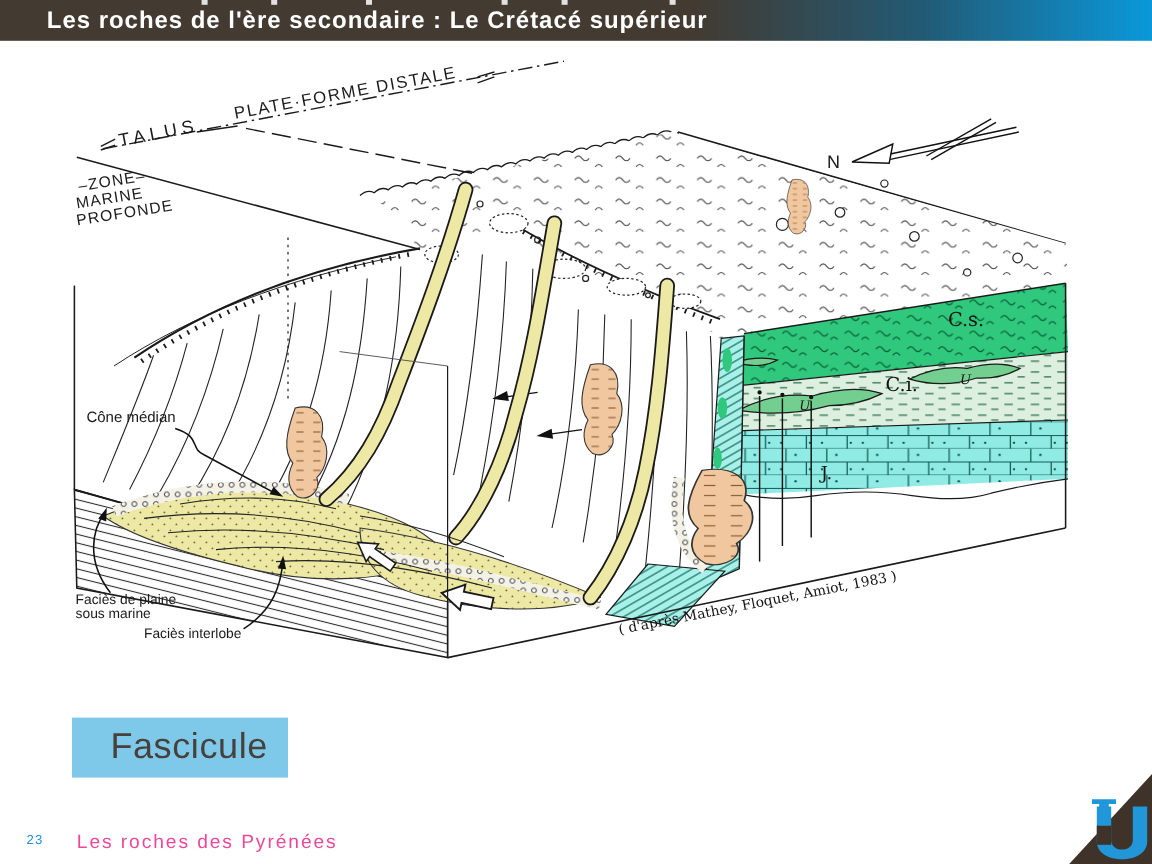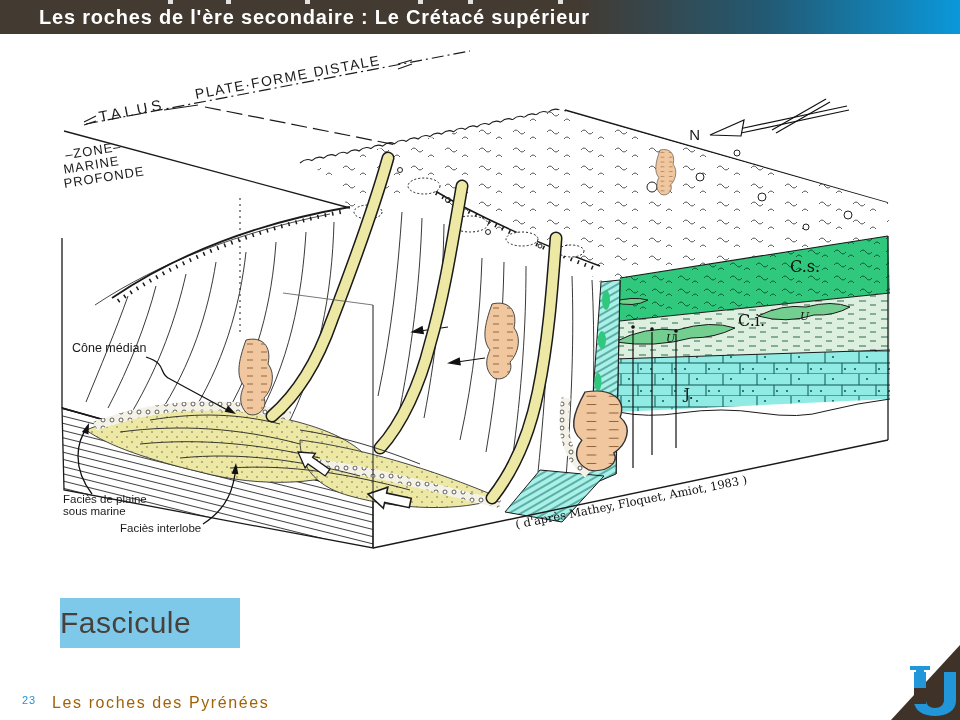--- a/index.html
+++ b/index.html
@@ -6,25 +6,25 @@
   .stage{position:relative;width:960px;height:720px;background:#ffffff;overflow:hidden;
          font-family:"Liberation Sans",sans-serif;}
   
   .header{position:absolute;left:0;top:0;width:960px;height:34px;
           background:linear-gradient(90deg,#433a31 0%,#433a31 60%,#225a74 80%,#0a98da 100%);}
   .header-title{position:absolute;left:10px;top:6px;color:#ffffff;font-size:20px;font-weight:bold;
                 letter-spacing:0.8px;white-space:nowrap;margin-left:29px;}
   .frag{position:absolute;top:0;height:4px;width:5px;background:rgba(255,255,255,.85);}
   
   .fascicule{position:absolute;left:60px;top:598px;width:180px;height:50px;background:#7ec9ea;
-             color:#47403b;font-size:30px;line-height:50px;padding-left:0;box-sizing:border-box;
+             color:#47403b;font-size:30px;line-height:50px;padding-left:32px;box-sizing:border-box;
              cursor:pointer;letter-spacing:0.5px;}
   
   .page-num{position:absolute;left:22px;top:694px;font-size:11px;color:#2493db;letter-spacing:1px;}
-  .footer-title{position:absolute;left:52px;top:694px;font-size:16px;color:#a16207;letter-spacing:1.6px;}
+  .footer-title{position:absolute;left:64px;top:694px;font-size:16px;color:#ec4899;letter-spacing:1.6px;}
   
   svg{position:absolute;left:0;top:0;}
   .dlabel{font-family:"Liberation Sans",sans-serif;fill:#1a1a1a;}
   .slabel{font-family:"DejaVu Serif",serif;fill:#111;}
   .edge{stroke:#1a1a1a;fill:none;}
   .flow{stroke:#222;fill:none;stroke-width:0.9;}
 </style>
 </head>
 <body>
 

